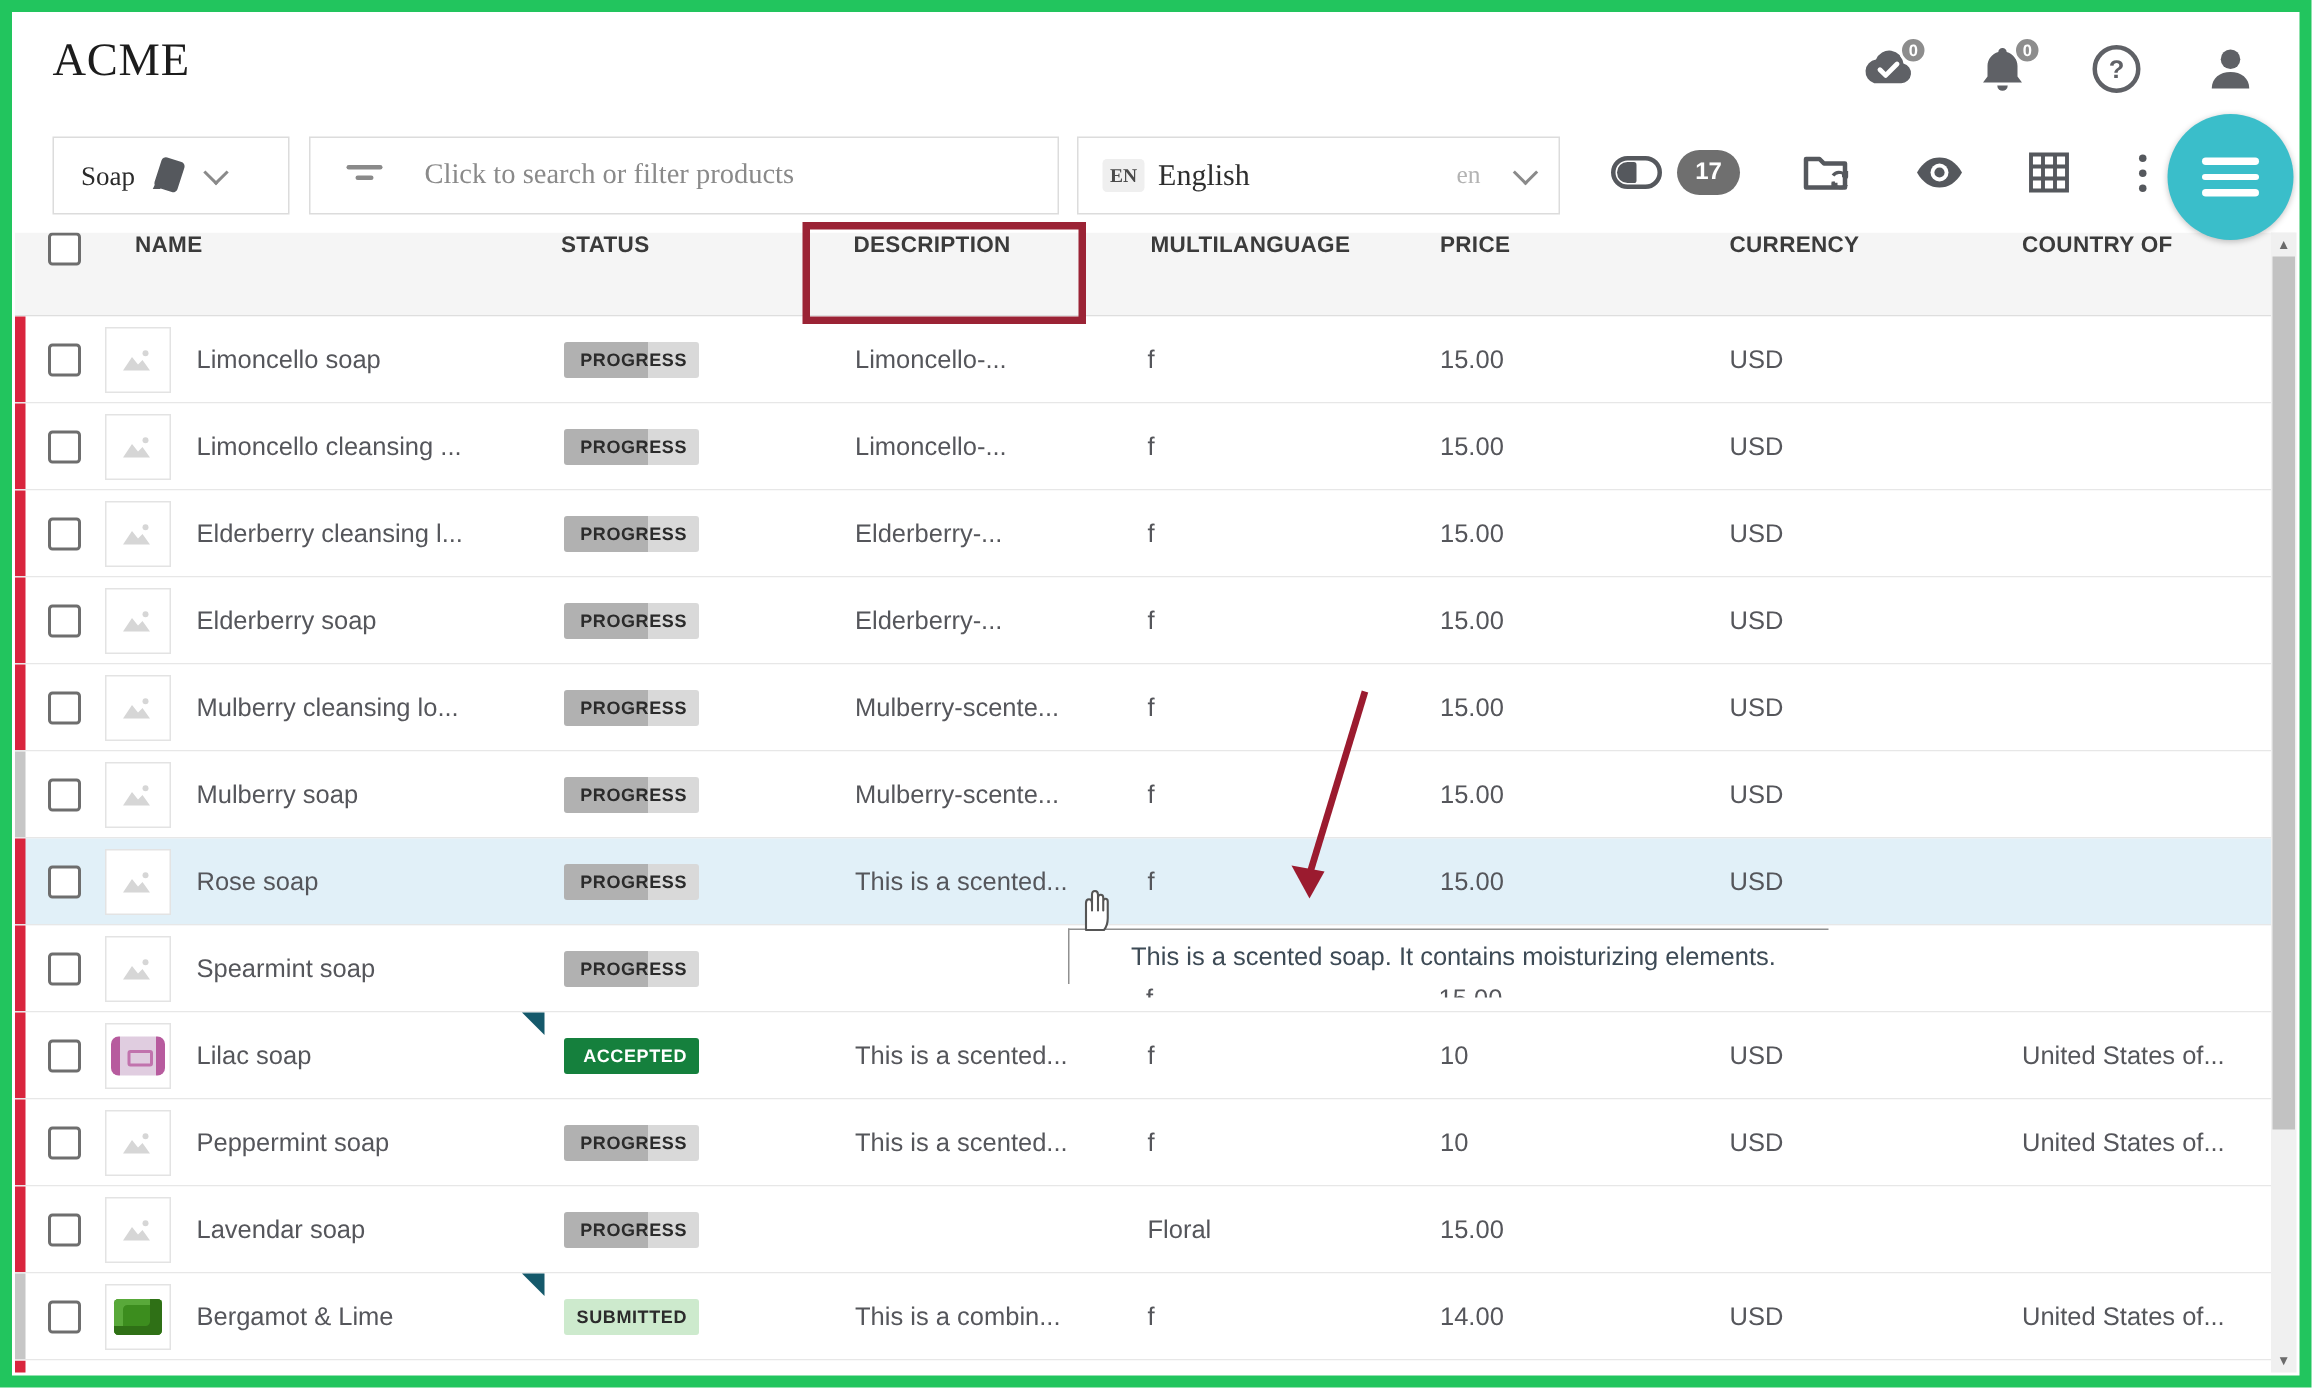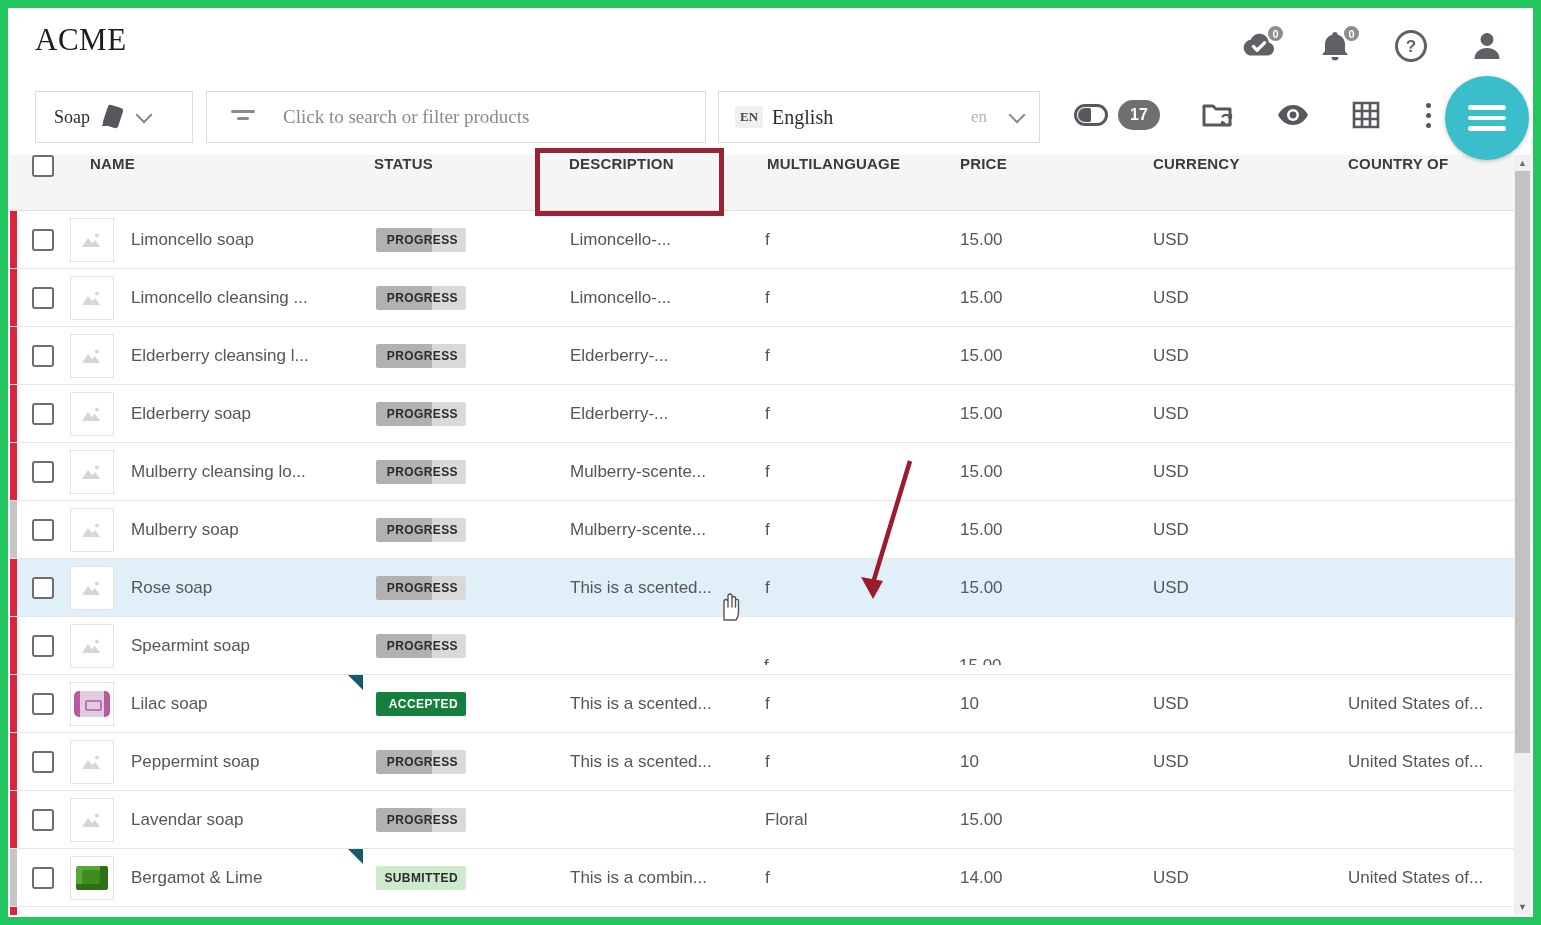--- a/index.html
+++ b/index.html
@@ -491,20 +491,23 @@
     <span class="vs-arrow vs-down">▼</span>
   </div>
 
   <div class="desc-annot"></div>
 
   <svg class="arrow-annot" width="90" height="160" viewBox="0 0 90 160">
     <line x1="67" y1="10" x2="30" y2="132" stroke="#9b1b2f" stroke-width="4.5"></line>
     <polygon points="30,148 18,126 40,130" fill="#9b1b2f"></polygon>
   </svg>
 
+  <div class="tooltip">
+    <div class="tooltip-text">This is a scented soap. It contains moisturizing elements.</div>
+  </div>
   <div class="frag-strip">
     <span class="frag-a">f</span>
     <span class="frag-b">15.00</span>
   </div>
 
   <svg class="cursor-annot" width="26" height="30" viewBox="0 0 26 30">
     <path d="M8 28 L8 10 Q8 7.5 10 7.5 Q12 7.5 12 10 L12 15 L12 4.5 Q12 2 14 2 Q16 2 16 4.5 L16 15 L16 6.5 Q16 4.5 17.8 4.5 Q19.5 4.5 19.5 6.5 L19.5 15 L19.5 9 Q19.5 7.2 21 7.2 Q22.5 7.2 22.5 9 L22.5 20 Q22.5 25 20 28 Z" fill="#fff" stroke="#555" stroke-width="1.4" stroke-linejoin="round"></path>
   </svg>
 
 </div>

